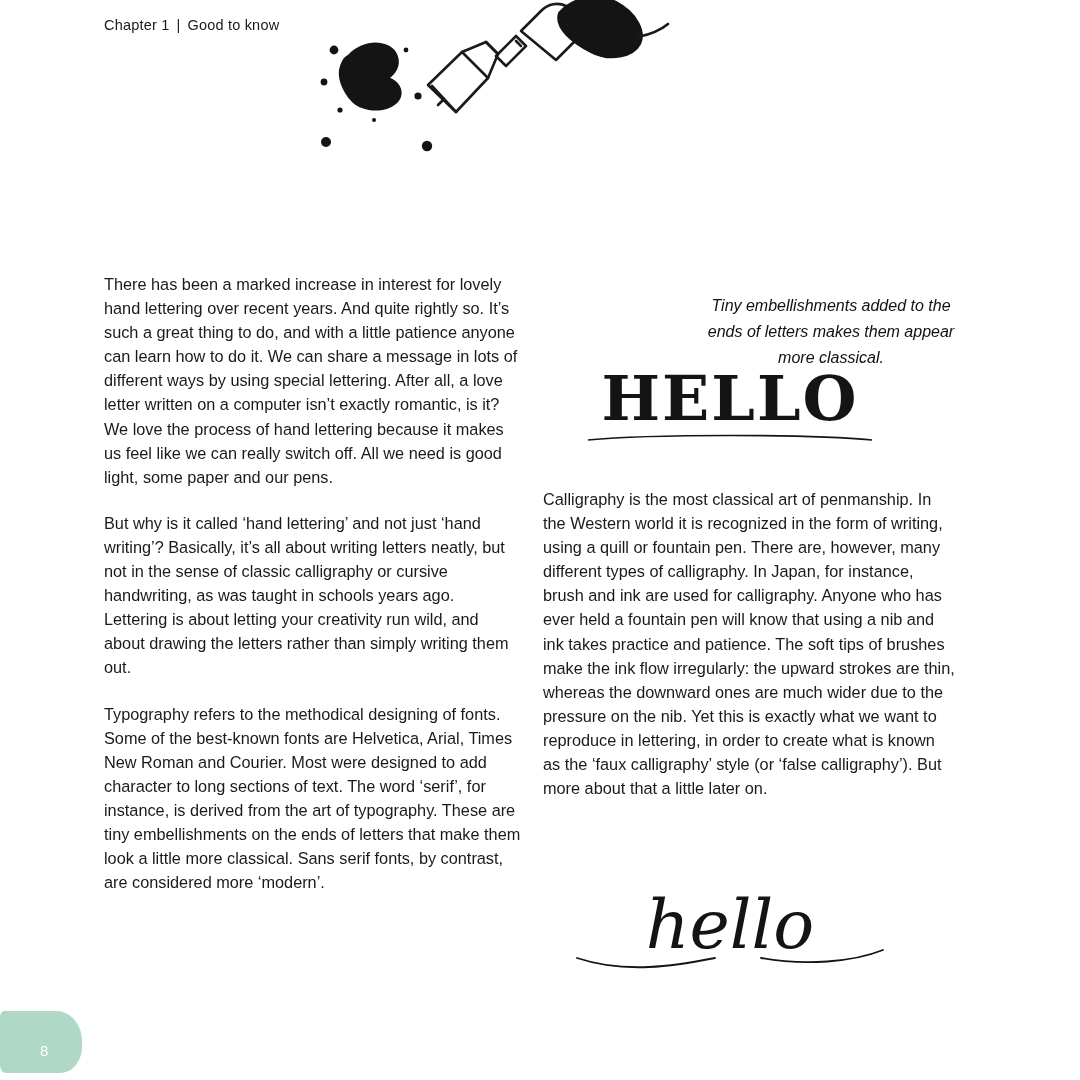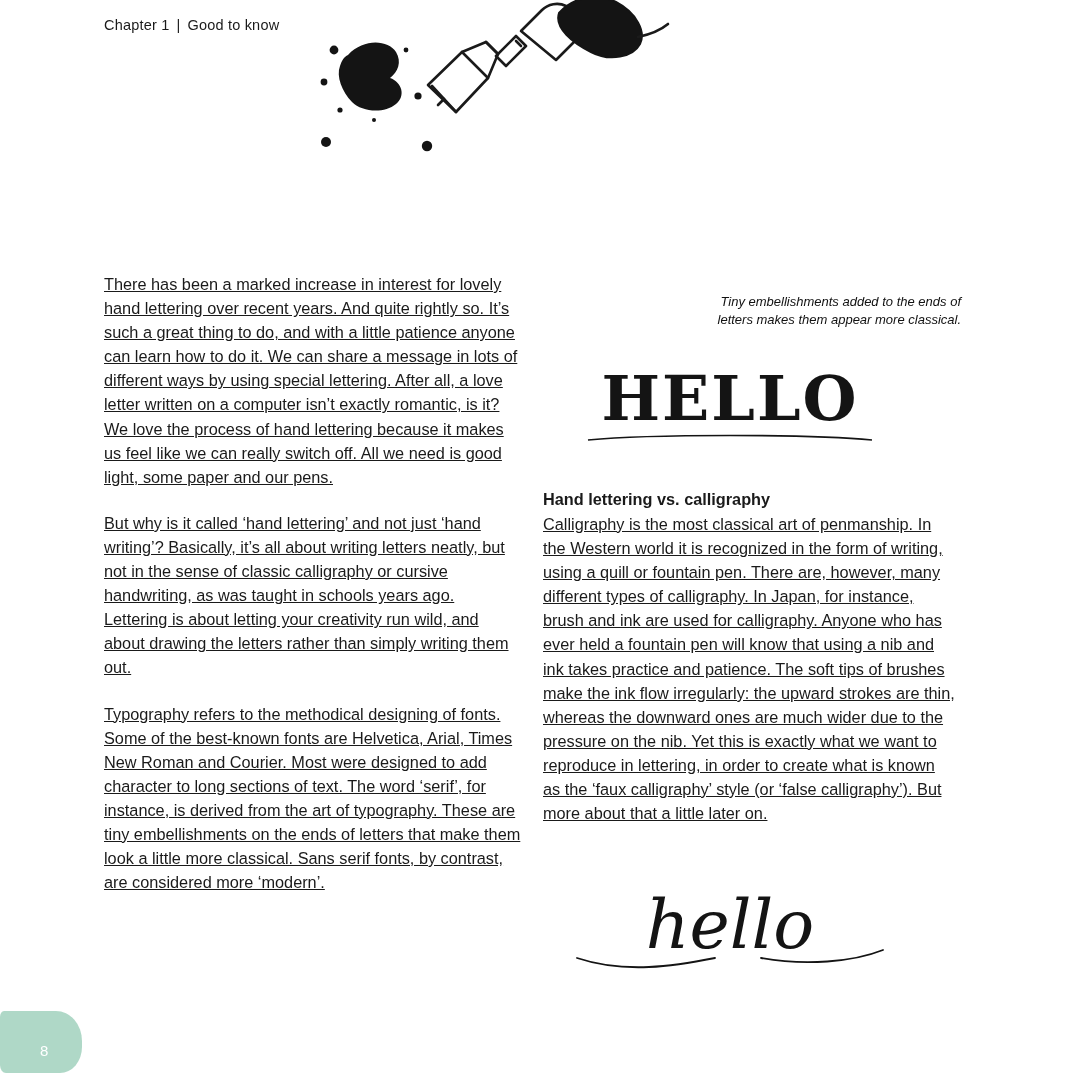--- a/index.html
+++ b/index.html
@@ -51,39 +51,39 @@
   }
   .col-right {
     position: absolute;
     left: 543px;
     top: 487px;
     width: 413px;
     font-size: 16.3px;
     line-height: 24.1px;
     color: #1a1a1a;
   }
-  .para { margin: 0 0 22px 0; text-decoration: underline; }
+  .para { margin: 0 0 22px 0; }
   .para:last-child { margin-bottom: 0; }
   .subhead {
     font-weight: bold;
     font-size: 16.3px;
     margin: 0 0 1px 0;
     line-height: 24px;
   }
 
   
   .caption {
     position: absolute;
     right: 119px;
     top: 293px;
     width: 260px;
-    text-align: right;
+    text-align: center;
     font-style: italic;
-    font-size: 13px;
-    line-height: 18px;
+    font-size: 16px;
+    line-height: 26px;
     color: #111111;
   }
 
   
   .ink-bottle {
     position: absolute;
     left: 792px;
     top: 8px;
     width: 148px;
     height: 232px;
@@ -196,21 +196,20 @@
   <div class="caption">Tiny embellishments added to the ends of letters makes them appear more classical.</div>
 
   <div class="hello-serif">
     <svg width="300" height="95" viewBox="0 0 300 95" xmlns="http://www.w3.org/2000/svg">
       <text x="150" y="68" text-anchor="middle" font-family="'DejaVu Serif', serif" font-weight="bold" font-size="62" letter-spacing="2" fill="#141414">HELLO</text>
       <path d="M8 88 C70 82 230 82 292 88" stroke="#141414" stroke-width="1.6" fill="none"></path>
     </svg>
   </div>
 
   <div class="col-right">
-    <h3 class="subhead">Hand lettering vs. calligraphy</h3>
     <p class="para">Calligraphy is the most classical art of penmanship. In the Western world it is recognized in the form of writing, using a quill or fountain pen. There are, however, many different types of calligraphy. In Japan, for instance, brush and ink are used for calligraphy. Anyone who has ever held a fountain pen will know that using a nib and ink takes practice and patience. The soft tips of brushes make the ink flow irregularly: the upward strokes are thin, whereas the downward ones are much wider due to the pressure on the nib. Yet this is exactly what we want to reproduce in lettering, in order to create what is known as the ‘faux calligraphy’ style (or ‘false calligraphy’). But more about that a little later on.</p>
   </div>
 
   <div class="hello-script">
     <svg width="330" height="125" viewBox="0 0 330 125" xmlns="http://www.w3.org/2000/svg">
       <text x="165" y="86" text-anchor="middle" font-family="'DejaVu Serif', serif" font-style="italic" font-size="68" fill="#141414">hello</text>
       <path d="M12 96 C60 112 110 104 150 96 M196 96 C240 104 288 100 318 88" stroke="#141414" stroke-width="1.8" fill="none" stroke-linecap="round"></path>
     </svg>
   </div>
 

